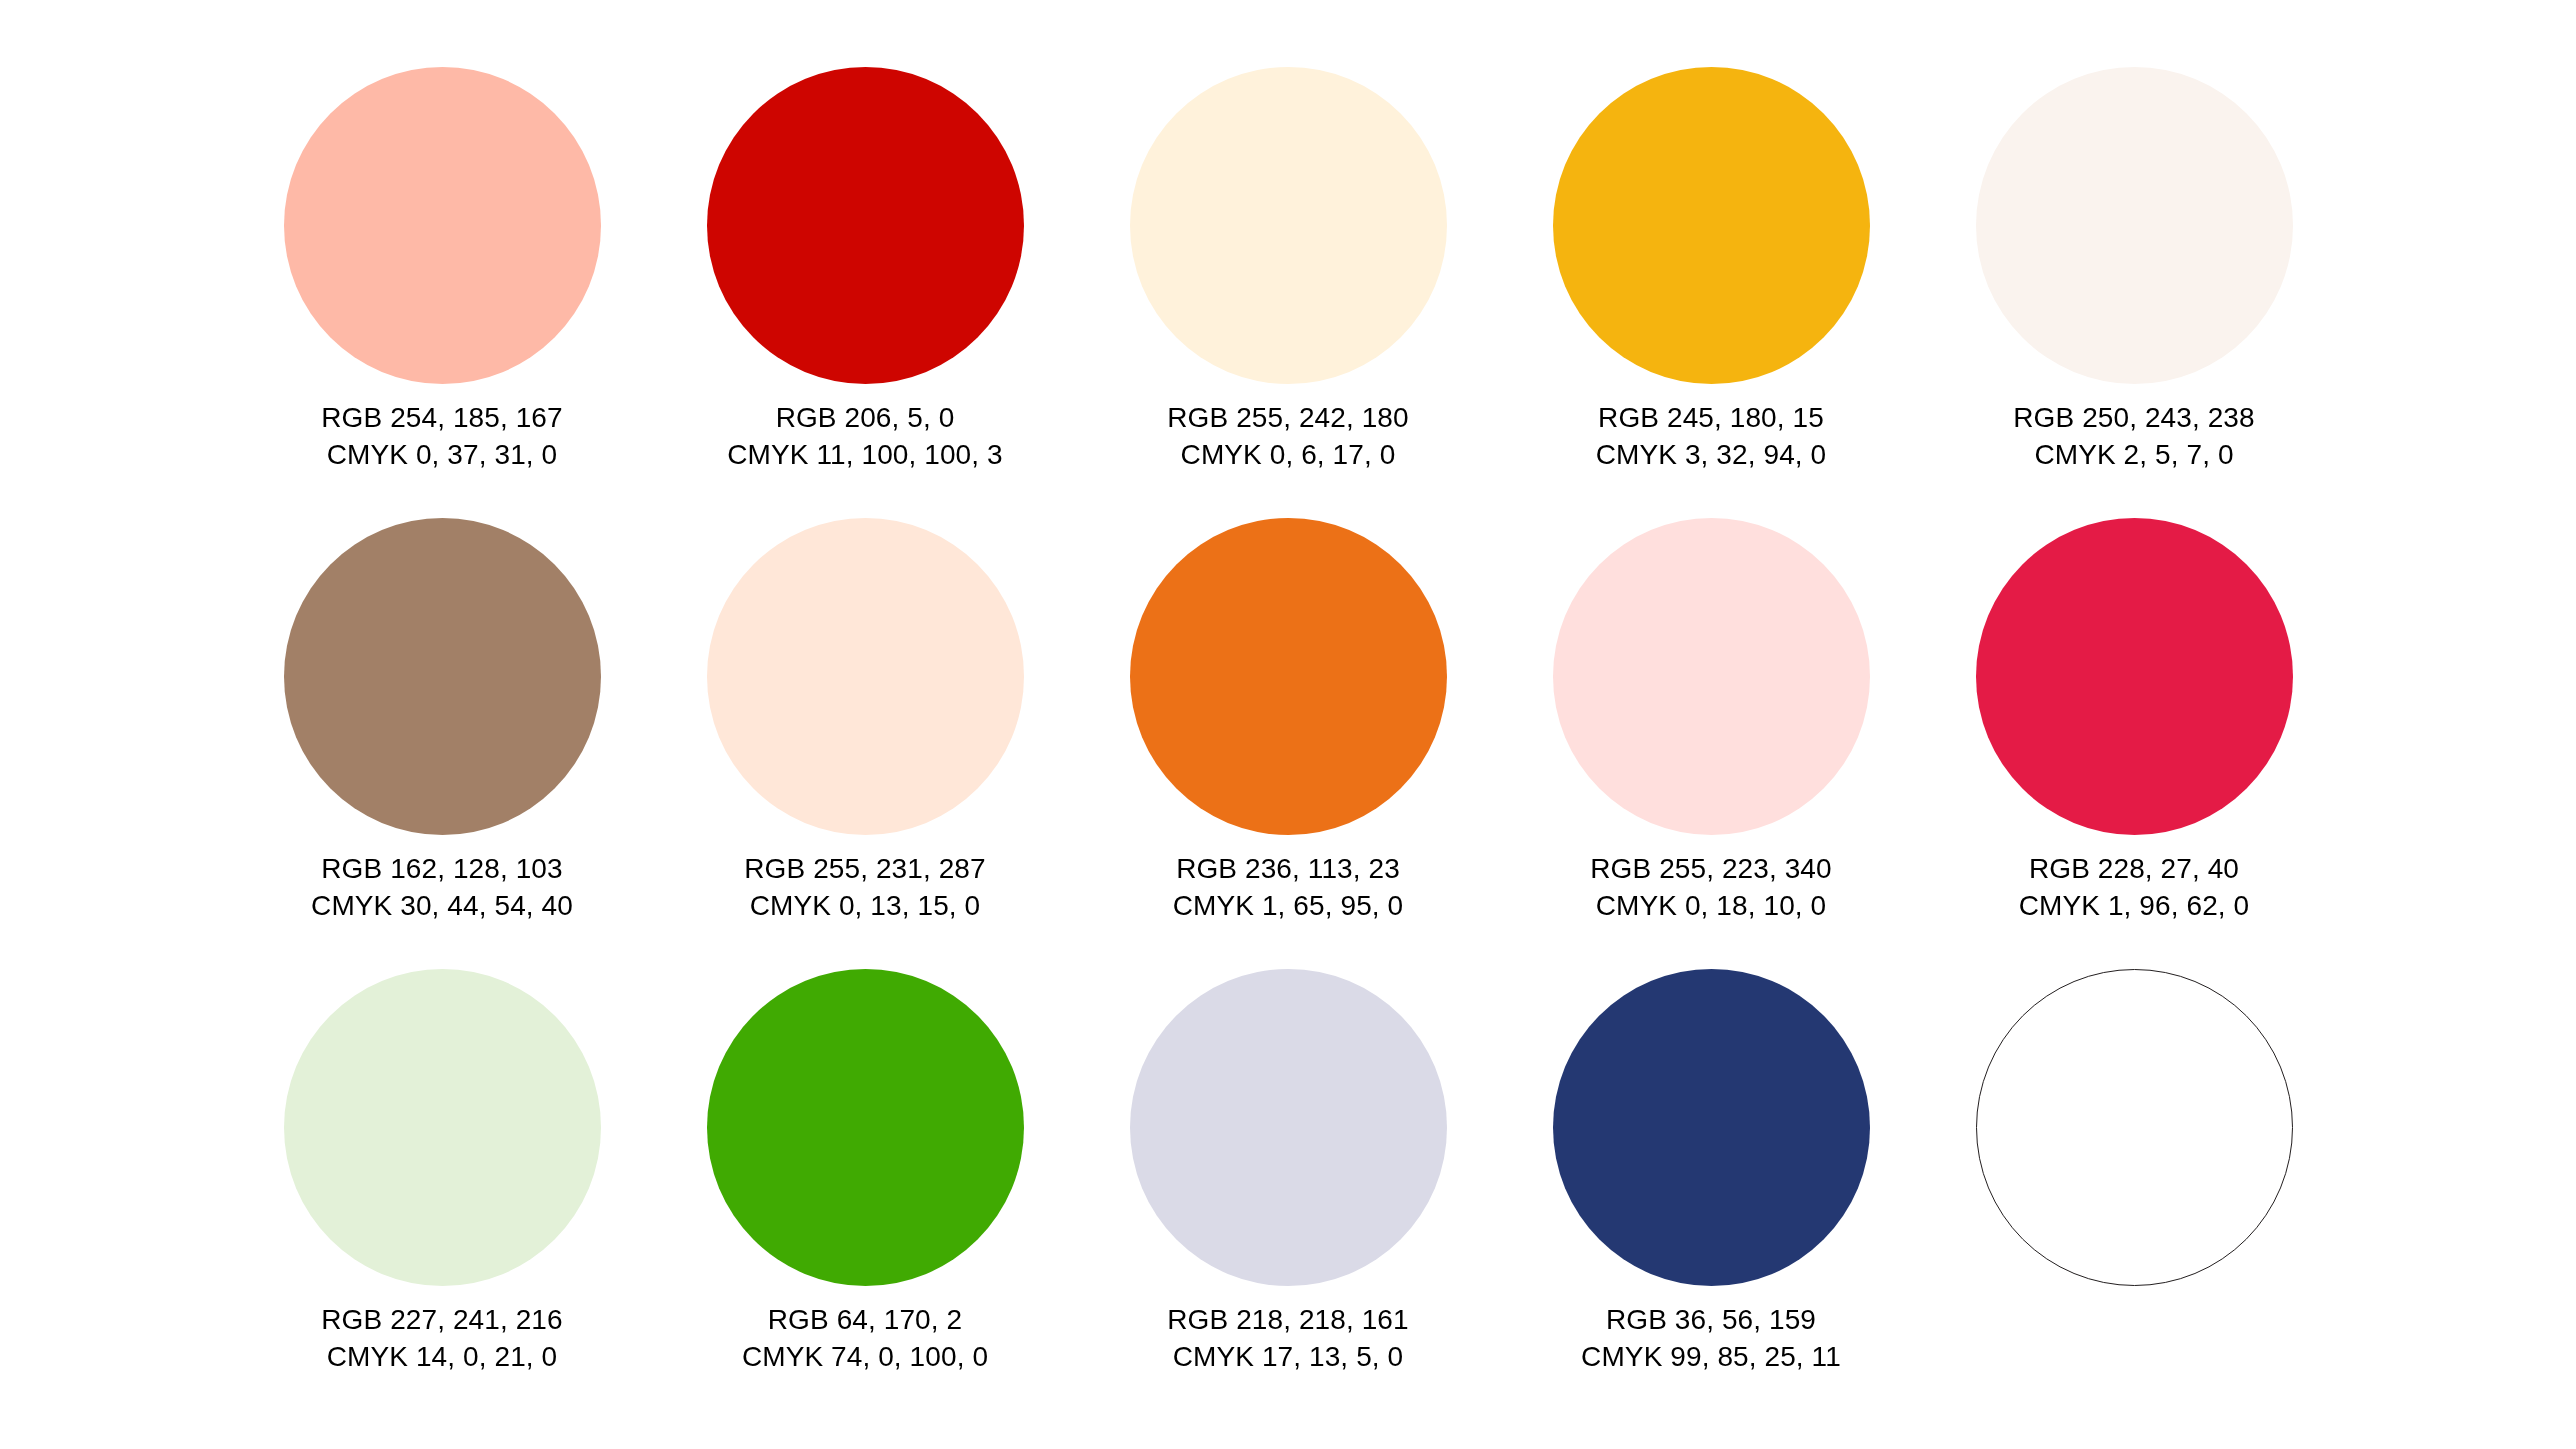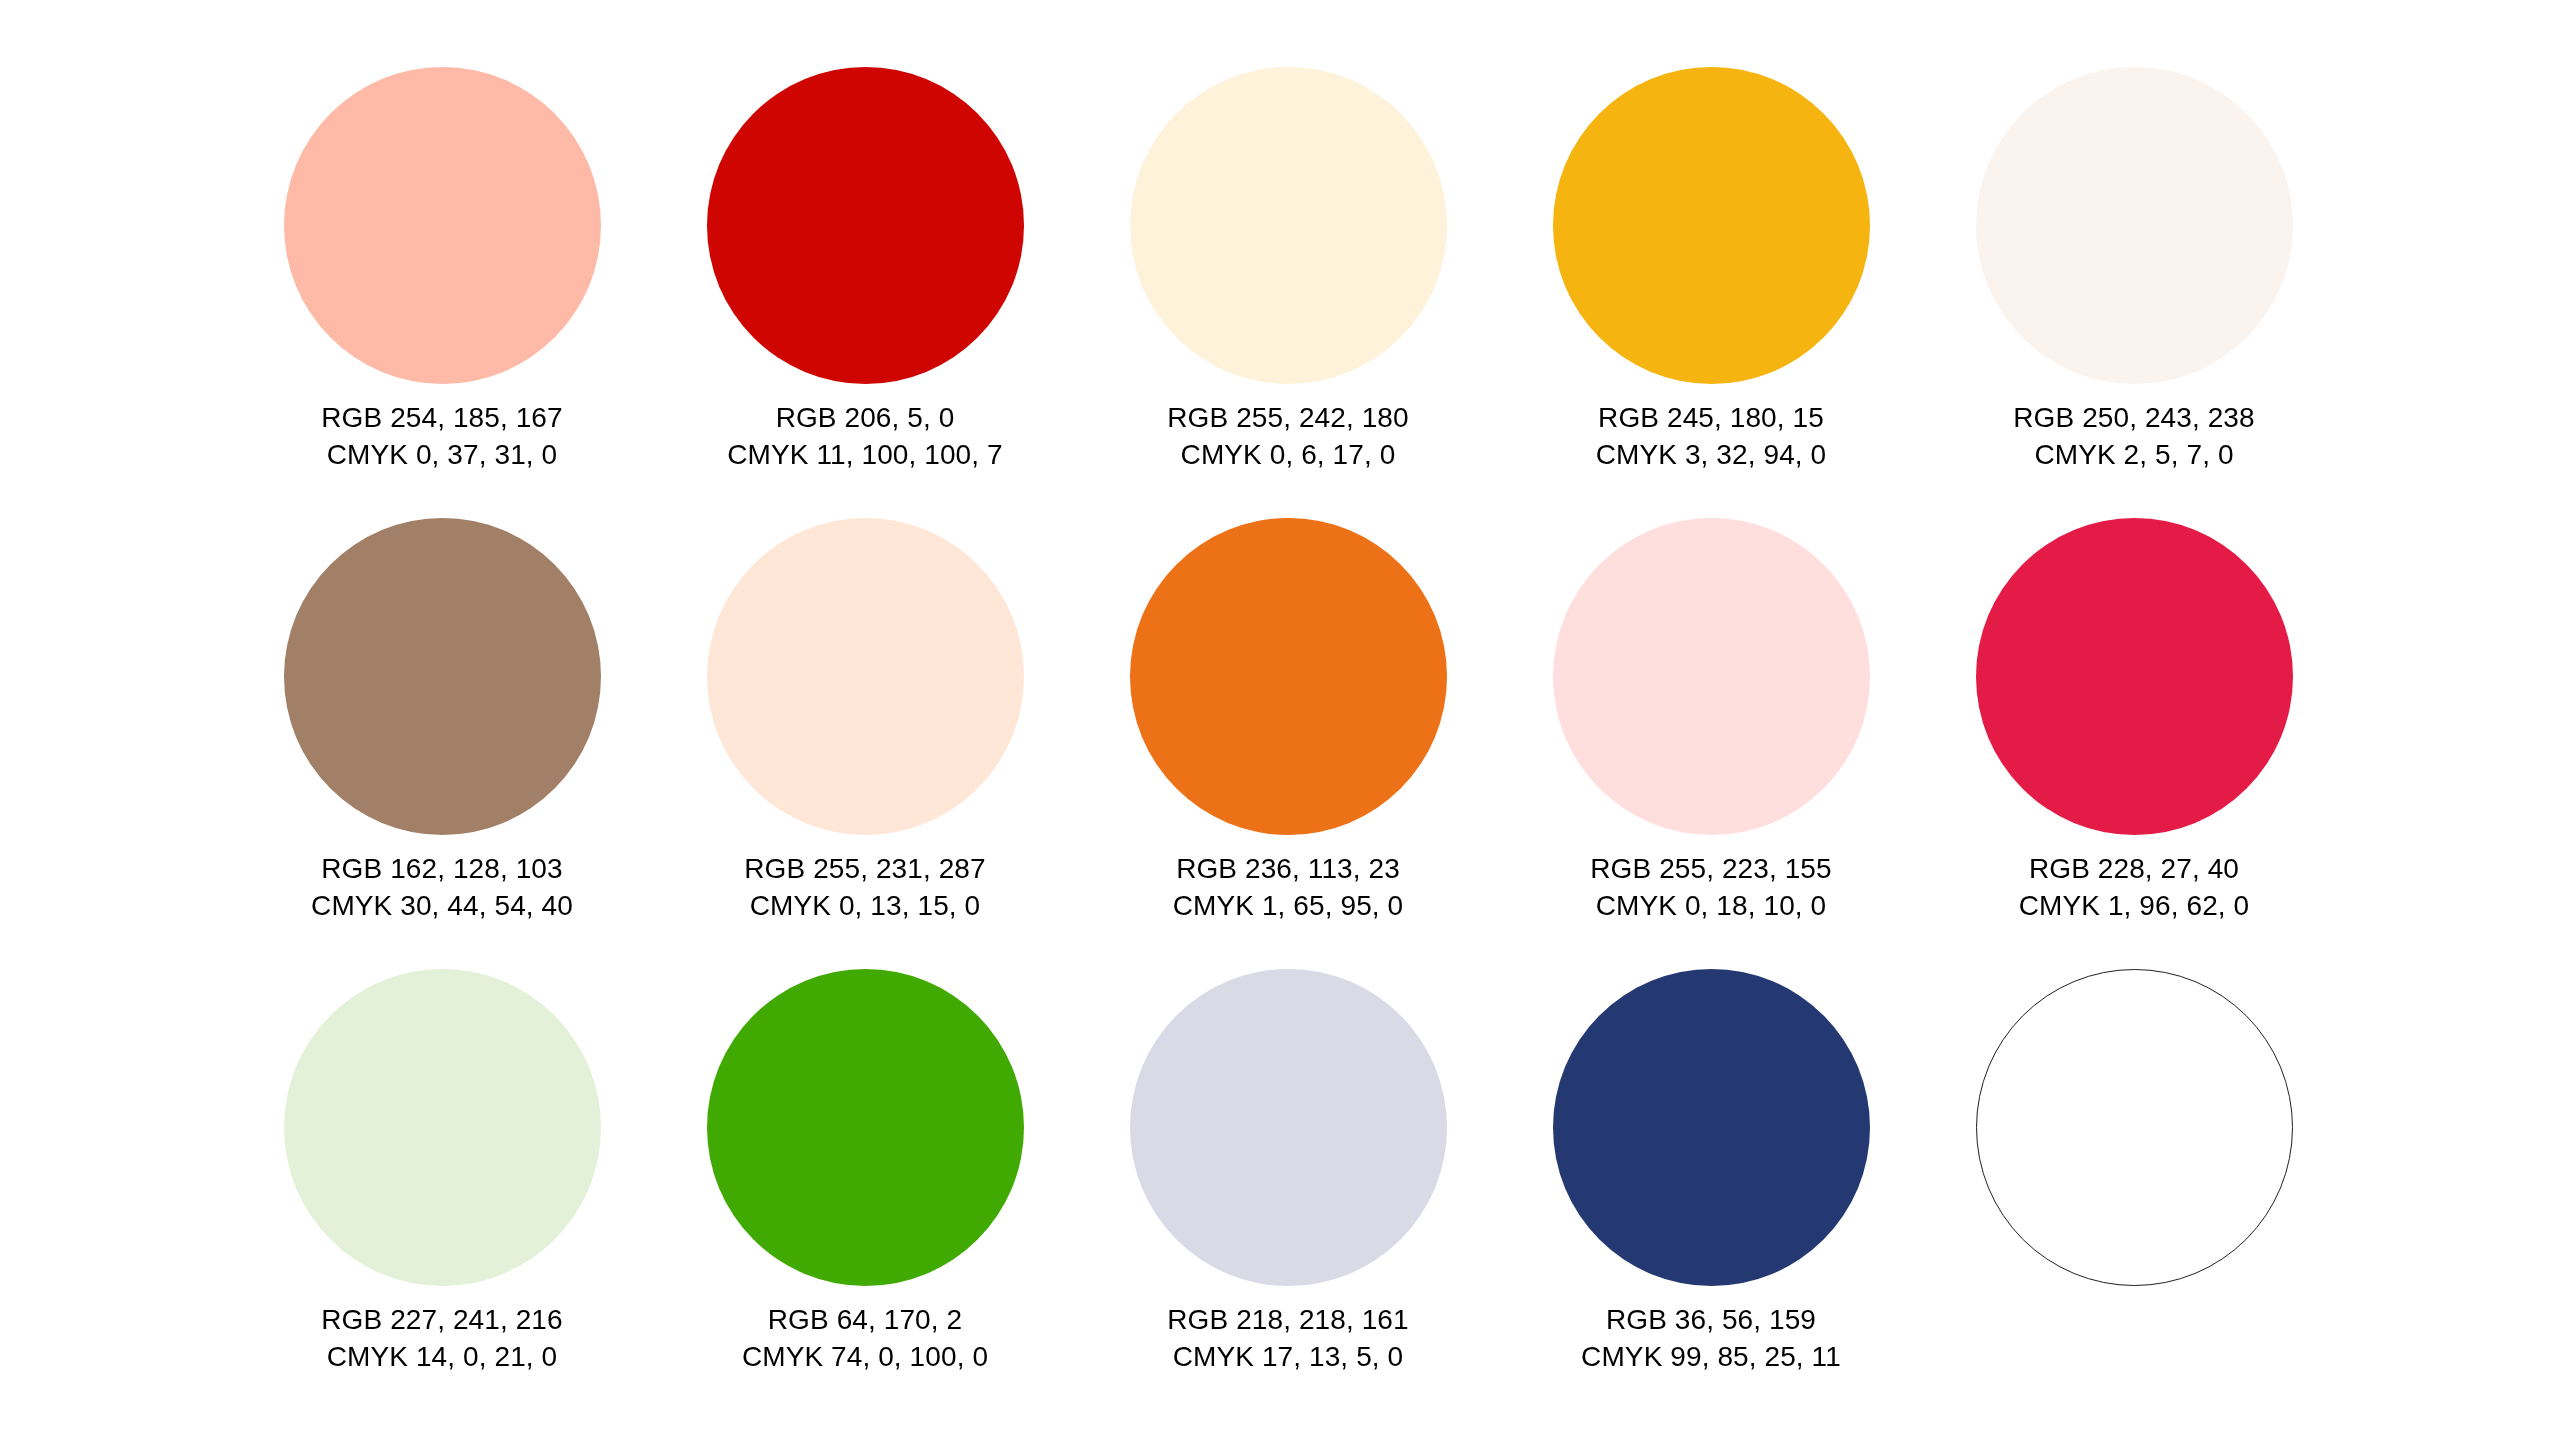--- a/index.html
+++ b/index.html
@@ -79,21 +79,21 @@
       <div class="swatch-caption">
         <span class="caption-line">RGB 254, 185, 167</span>
         <span class="caption-line">CMYK 0, 37, 31, 0</span>
       </div>
     </div>
 
     <div class="swatch-cell">
       <div class="swatch-circle" style="background: rgb(206, 5, 0);"></div>
       <div class="swatch-caption">
         <span class="caption-line">RGB 206, 5, 0</span>
-        <span class="caption-line">CMYK 11, 100, 100, 7</span>
+        <span class="caption-line">CMYK 11, 100, 100, 3</span>
       </div>
     </div>
 
     <div class="swatch-cell">
       <div class="swatch-circle" style="background: rgb(255, 242, 219);"></div>
       <div class="swatch-caption">
         <span class="caption-line">RGB 255, 242, 180</span>
         <span class="caption-line">CMYK 0, 6, 17, 0</span>
       </div>
     </div>
@@ -134,21 +134,21 @@
       <div class="swatch-circle" style="background: rgb(236, 113, 23);"></div>
       <div class="swatch-caption">
         <span class="caption-line">RGB 236, 113, 23</span>
         <span class="caption-line">CMYK 1, 65, 95, 0</span>
       </div>
     </div>
 
     <div class="swatch-cell">
       <div class="swatch-circle" style="background: rgb(255, 223, 221);"></div>
       <div class="swatch-caption">
-        <span class="caption-line">RGB 255, 223, 155</span>
+        <span class="caption-line">RGB 255, 223, 340</span>
         <span class="caption-line">CMYK 0, 18, 10, 0</span>
       </div>
     </div>
 
     <div class="swatch-cell">
       <div class="swatch-circle" style="background: rgb(228, 27, 70);"></div>
       <div class="swatch-caption">
         <span class="caption-line">RGB 228, 27, 40</span>
         <span class="caption-line">CMYK 1, 96, 62, 0</span>
       </div>

